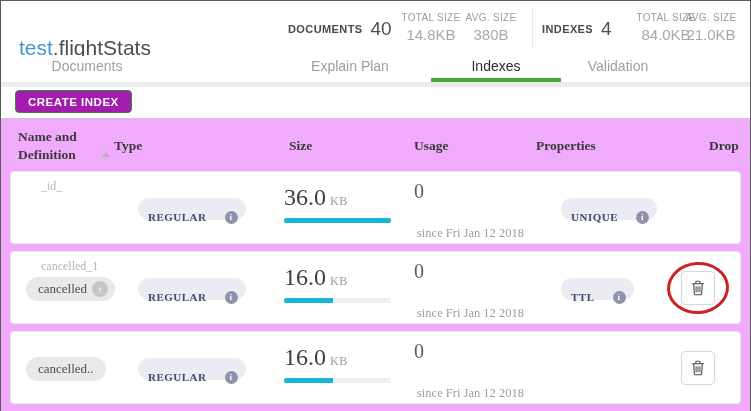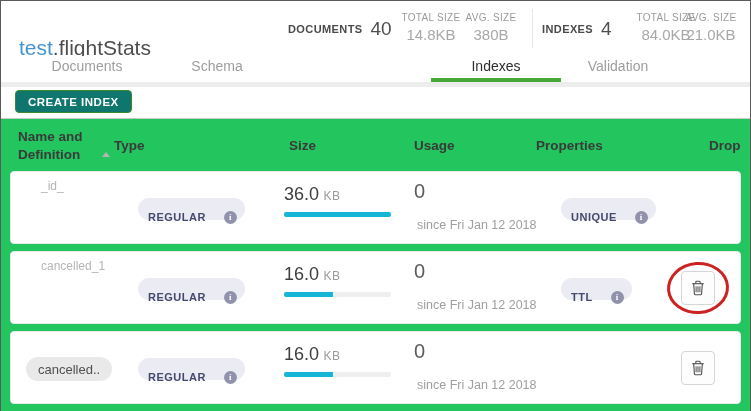--- a/index.html
+++ b/index.html
@@ -30,27 +30,27 @@
   .tab { position:absolute; top:0; height:26px; text-align:center; font-size:14px;
          color:#9e9e9e; line-height:20px; cursor:pointer; }
   .tab.active { color:#2e2e2e; }
   .tab.active::after { content:""; position:absolute; left:0; right:0; bottom:0; height:4px; background:#46a838; }
   .tab-strip { height:5px; background:#ededed; }
 
   
   .toolbar { height:32px; background:#ffffff; border-bottom:1px solid #c9c9c9; }
   .create-btn {
     margin:3px 0 0 14px; display:inline-block;
-    background:#0f766e; border:1px solid #3c8a2e; border-radius:4px;
+    background:#a21caf; border:1px solid #3c8a2e; border-radius:4px;
     color:#ffffff; font-size:11.5px; font-weight:bold; letter-spacing:.5px;
     padding:5px 12px 4px 12px; cursor:pointer; font-family:"Liberation Sans",sans-serif;
   }
 
   
-  .table-area { position:relative; height:293px; background:#22c55e; }
+  .table-area { position:relative; height:293px; background:#f0abfc;font-family:Liberation Serif, serif; }
   .thead { position:relative; height:52px; }
   .th { position:absolute; font-size:13.5px; font-weight:bold; color:#3a3a3a; }
   .th-name { left:17px; top:9px; width:86px; line-height:18px; cursor:pointer; }
   .sort-icon { position:absolute; left:101px; top:33px; width:0; height:0;
     border-left:4px solid transparent; border-right:4px solid transparent;
     border-bottom:5px solid #b4b4b4; }
   .th-type { left:113px; top:19px; }
   .th-size { left:288px; top:19px; }
   .th-usage { left:413px; top:19px; }
   .th-props { left:535px; top:19px; }
@@ -73,28 +73,28 @@
     display:flex; align-items:center; gap:18px;
     font-size:11px; font-weight:bold; letter-spacing:.5px; color:#44496e; }
   .type-pill { left:127px; }
   .prop-pill { left:550px; }
   .info-icon { width:13px; height:13px; border-radius:50%; background:#9191ab;
     color:#ffffff; font-size:9px; line-height:13px; text-align:center; font-weight:bold;
     font-family:"Liberation Serif", serif; }
   .info-icon::after { content:"i"; }
 
   .cell-size { position:absolute; left:273px; top:12px; width:107px; }
-  .size-val { font-size:18px; color:#3e3e3e; }
+  .size-val { font-size:24px; color:#3e3e3e; }
   .size-unit { font-size:12px; color:#9a9a9a; letter-spacing:.5px; }
   .bar { margin-top:7px; height:5px; background:#efefef; border-radius:2px; overflow:hidden; }
   .bar-fill { height:100%; background:#17b6d6; }
 
   .cell-usage { position:absolute; left:403px; top:8px; }
   .usage-count { font-size:20px; color:#5c5c5c; }
-  .usage-since { font-size:12.5px; color:#9e9e9e; margin-top:15px; margin-left:3px; white-space:nowrap; }
+  .usage-since { font-size:12.5px; color:#9e9e9e; margin-top:23px; margin-left:3px; white-space:nowrap; }
 
   .drop-btn { position:absolute; left:670px; top:19px; width:34px; height:34px;
     background:#fdfdfd; border:1px solid #d6d6d6; border-radius:4px;
     display:flex; align-items:center; justify-content:center; cursor:pointer; }
   .red-circle { position:absolute; left:656px; top:10px; width:62px; height:52px;
     border:3px solid #cc2222; border-radius:50%; transform:rotate(-4deg);
     pointer-events:none; }
 </style>
 </head>
 <body>
@@ -130,21 +130,21 @@
       <div class="stack-value">84.0KB</div>
     </div>
     <div class="stat-stack" style="left:676px; width:68px;">
       <div class="stack-label">AVG. SIZE</div>
       <div class="stack-value">21.0KB</div>
     </div>
   </div>
 
   <div class="tab-bar">
     <div class="tab" style="left:22px; width:128px;">Documents</div>
-    <div class="tab" style="left:152px; width:128px;">Schema</div>
+    <div class="tab" style="left:284px; width:130px;">Explain Plan</div>
     <div class="tab active" style="left:430px; width:130px;">Indexes</div>
     <div class="tab" style="left:552px; width:130px;">Validation</div>
   </div>
   <div class="tab-strip"></div>
 
   <div class="toolbar">
     <button class="create-btn">CREATE INDEX</button>
   </div>
 
   <div class="table-area">
@@ -176,20 +176,24 @@
         <div class="usage-since">since Fri Jan 12 2018</div>
       </div>
       <div class="prop-pill">
         <span>UNIQUE</span>
         <span class="info-icon"></span>
       </div>
     </div>
 
     <div class="row-card">
       <div class="idx-name">cancelled_1</div>
+      <div class="field-pill">
+        <span>cancelled</span>
+        <span class="dir-icon"></span>
+      </div>
       <div class="type-pill">
         <span>REGULAR</span>
         <span class="info-icon"></span>
       </div>
       <div class="cell-size">
         <span class="size-val">16.0</span>
         <span class="size-unit">KB</span>
         <div class="bar">
             <div class="bar-fill" style="width: 46%;"></div>
           </div>

